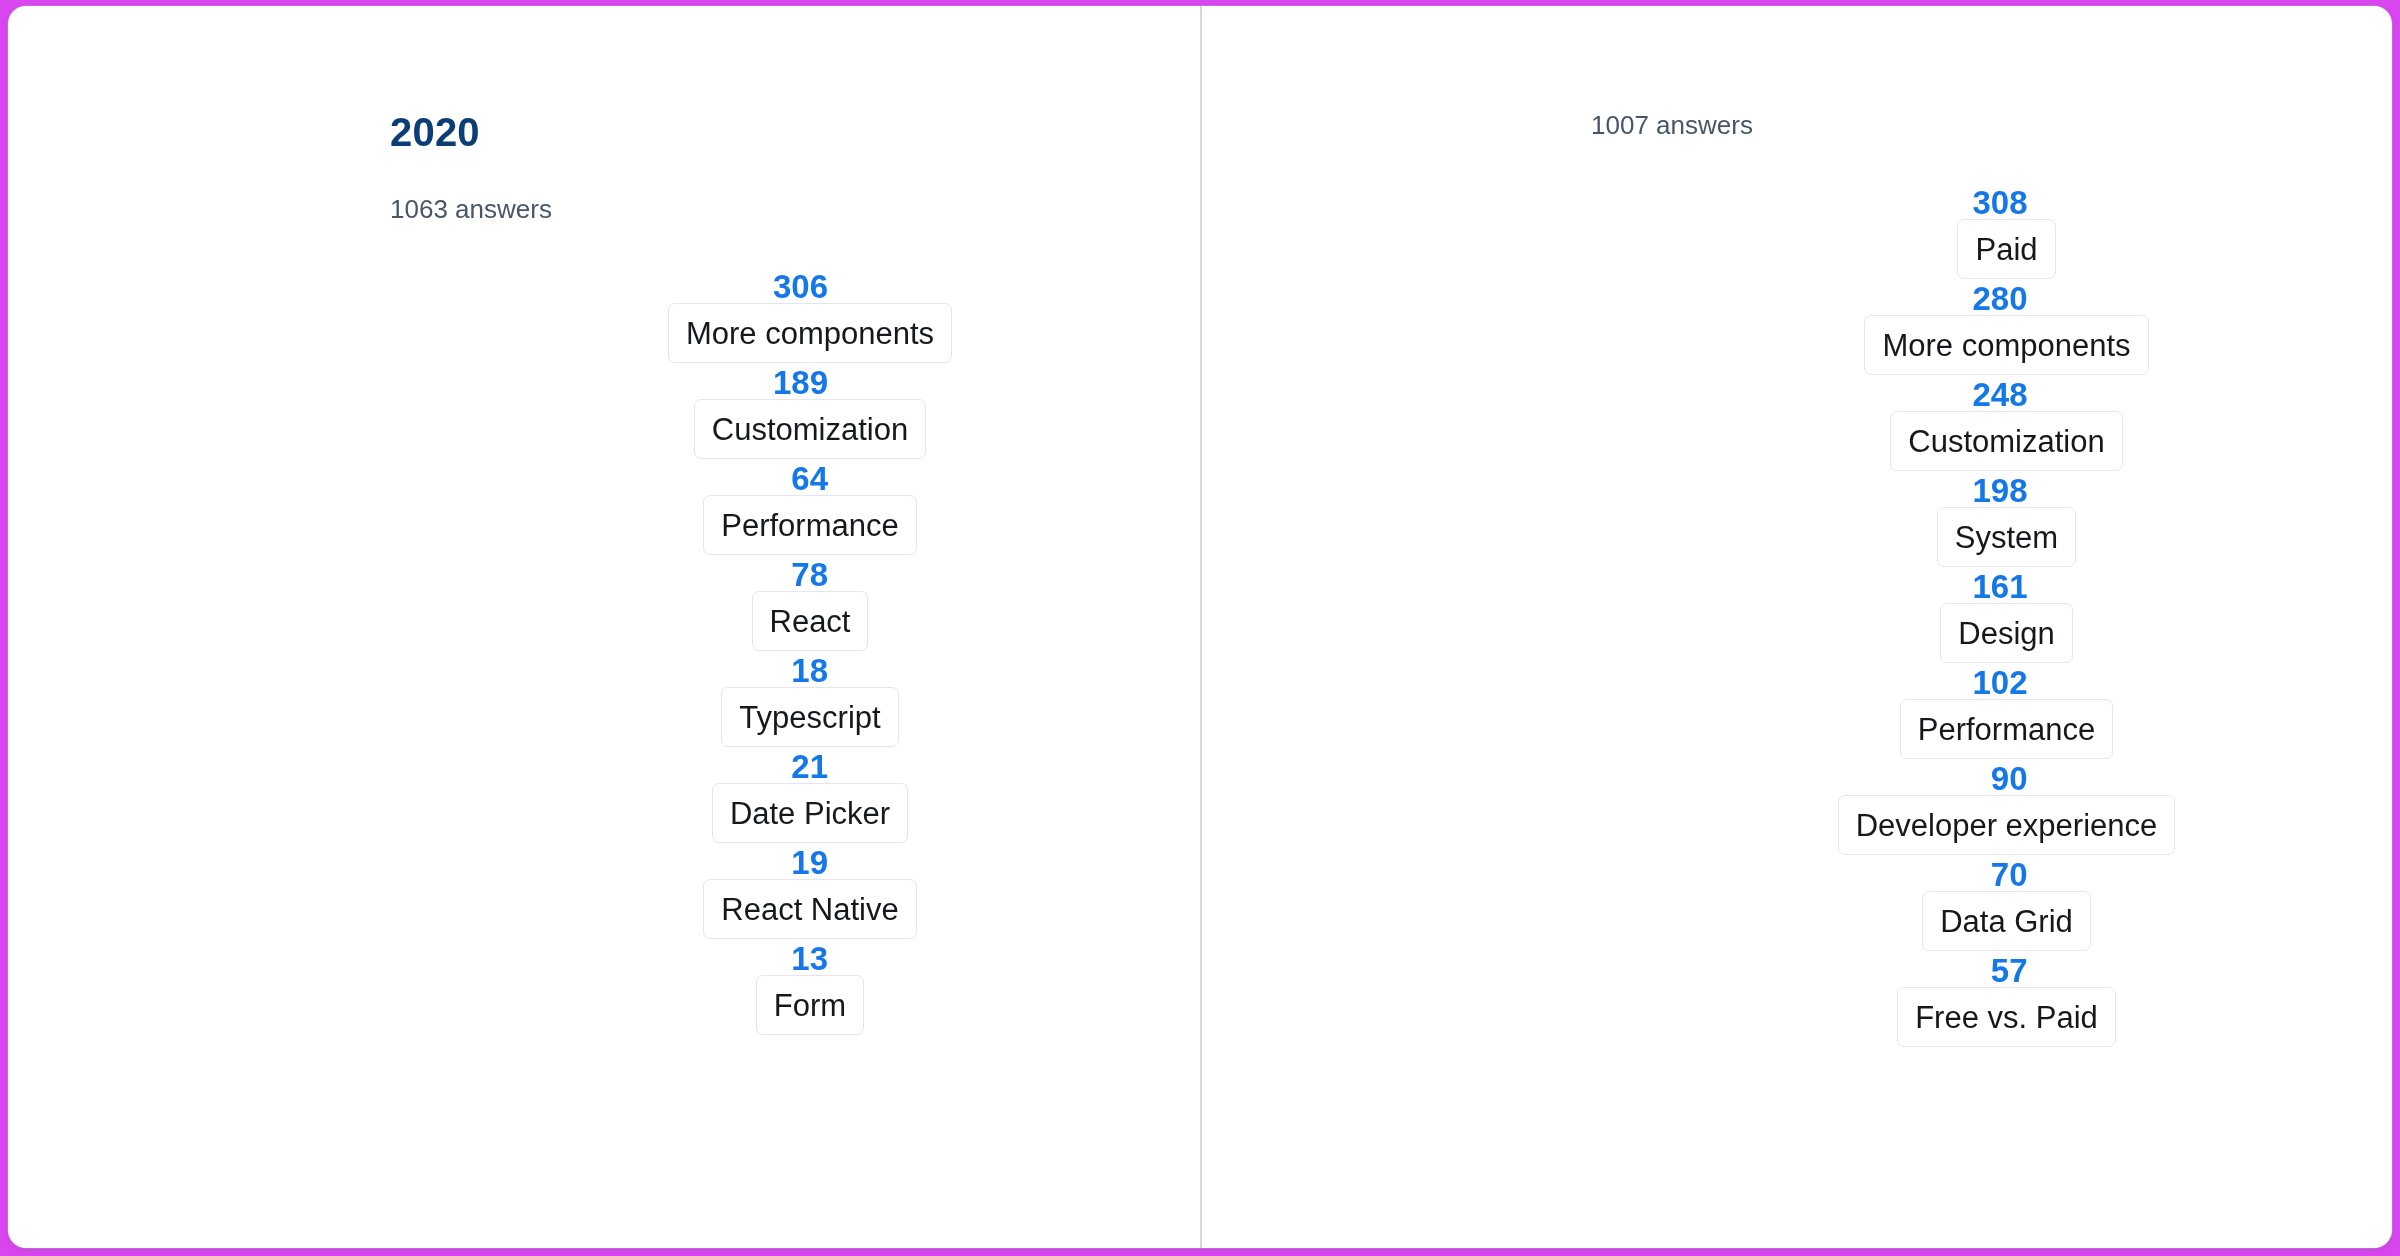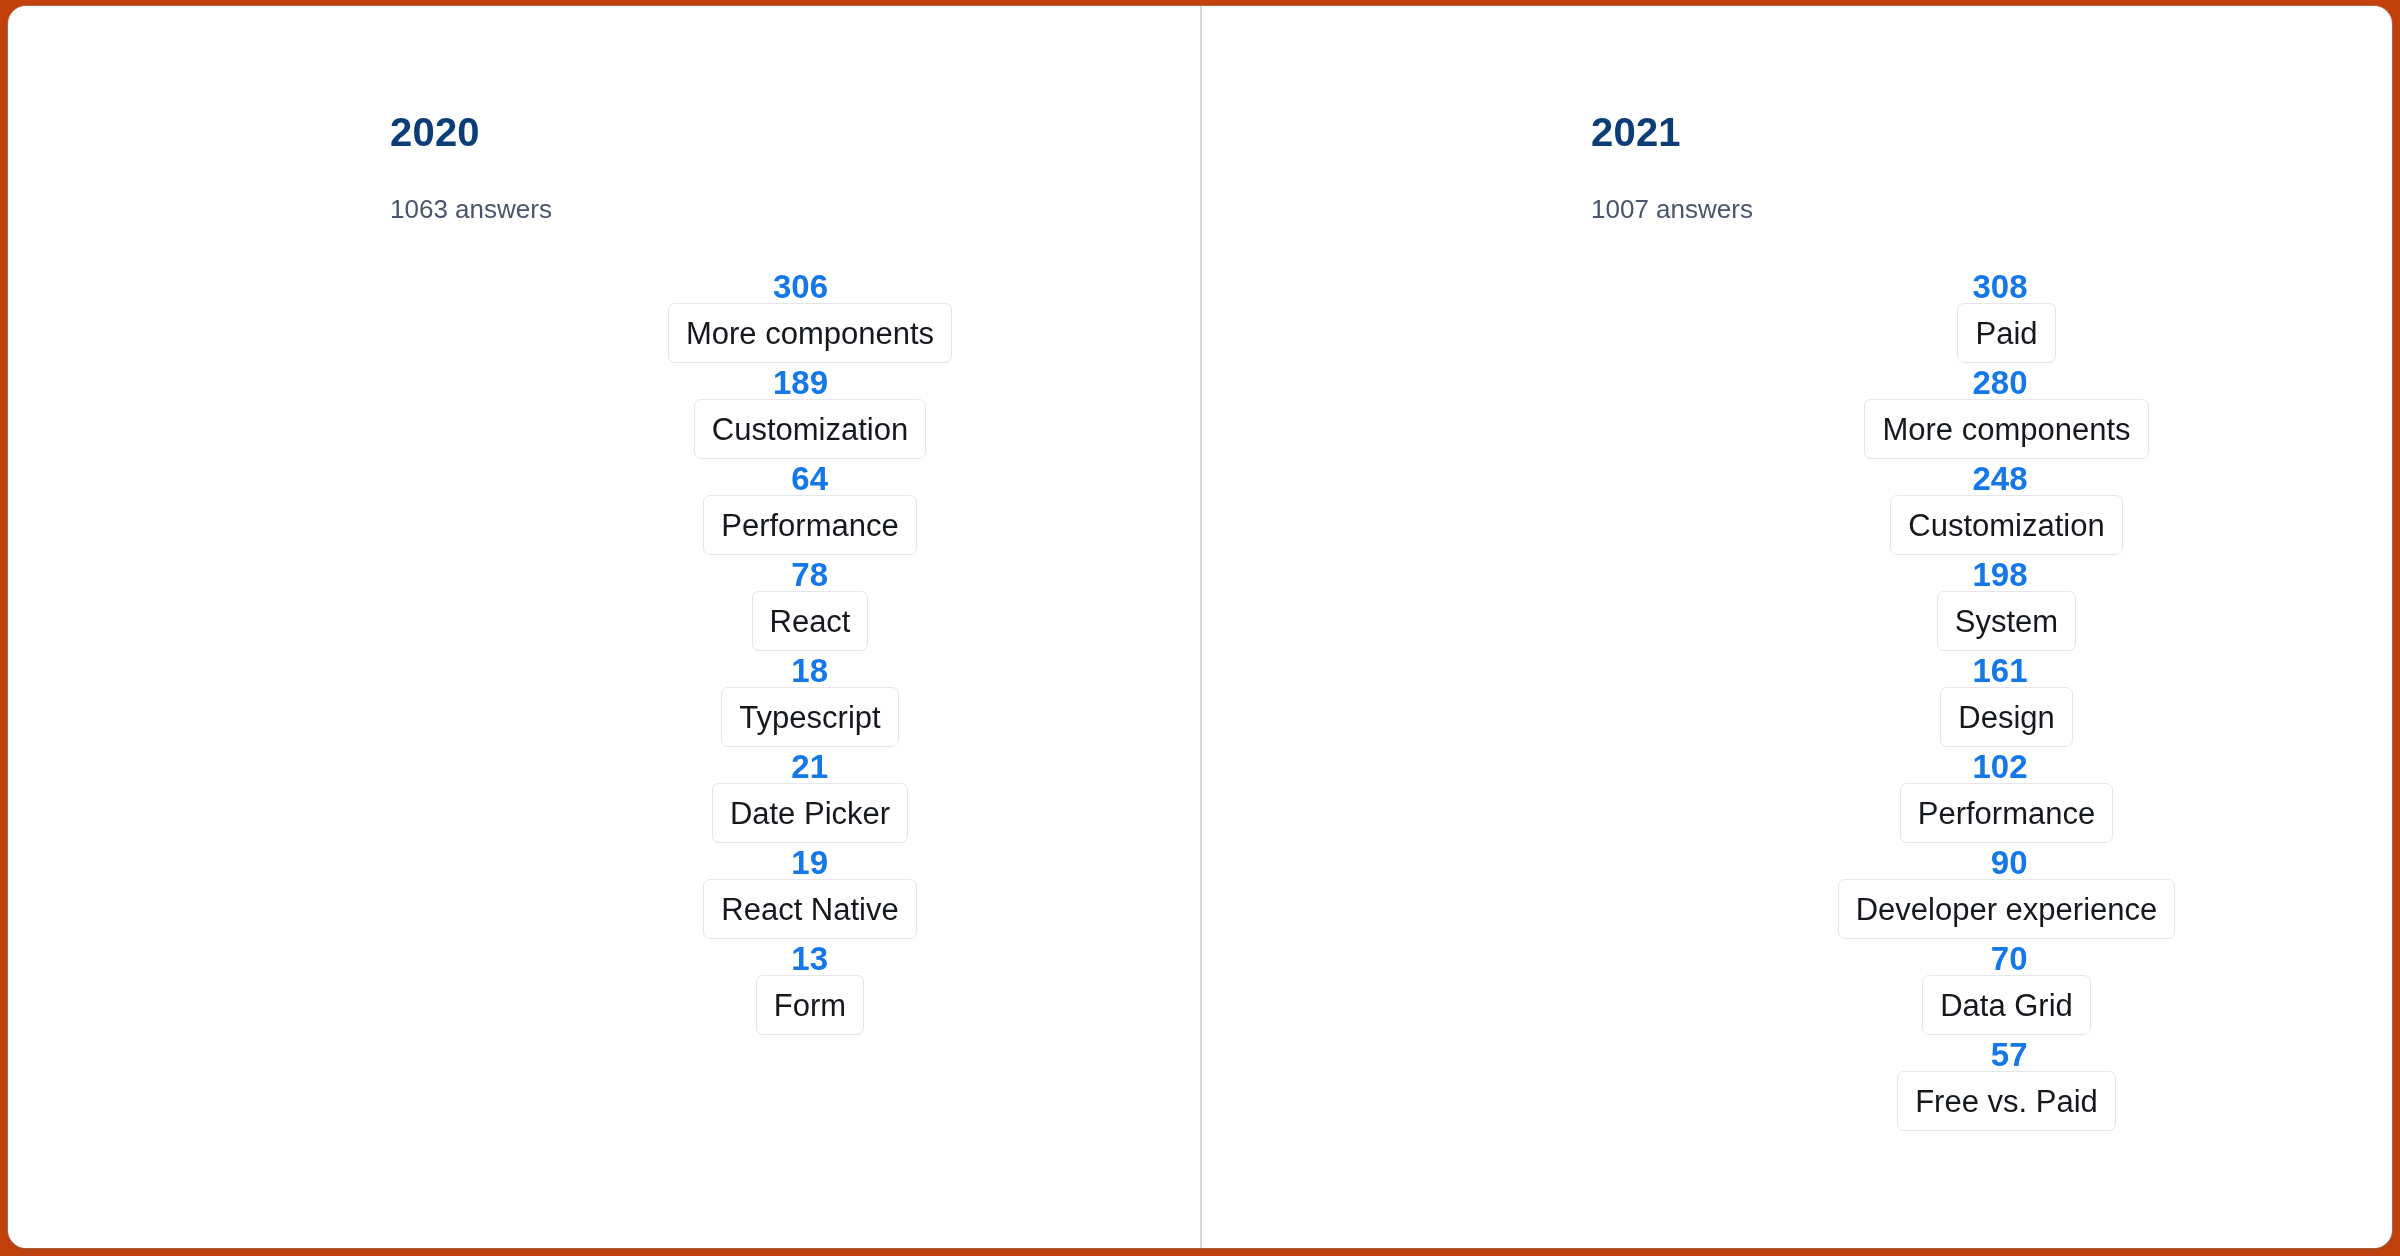--- a/index.html
+++ b/index.html
@@ -13,21 +13,21 @@
     height: 1256px;
     font-family: "Liberation Sans", sans-serif;
     -webkit-font-smoothing: antialiased;
     overflow: hidden;
   }
 
   .canvas {
     position: relative;
     width: 2400px;
     height: 1256px;
-    background: #c2410c;
+    background: #d946ef;
     box-sizing: border-box;
   }
 
   
   .card {
     position: absolute;
     left: 8px;
     top: 6px;
     width: 2384px;
     height: 1242px;
@@ -198,21 +198,20 @@
           </div>
 
         </div>
       </div>
     </section>
 
     <div class="divider"></div>
 
     <section class="panel panel-right">
       <div class="panel-inner">
-        <h2 class="year-title">2021</h2>
         <p class="answers-count">1007 answers</p>
 
         <div class="rows">
 
           <div class="row">
             <span class="row-count">308</span>
             <span class="row-chip">
               <span class="row-chip-label">Paid</span>
             </span>
           </div>

